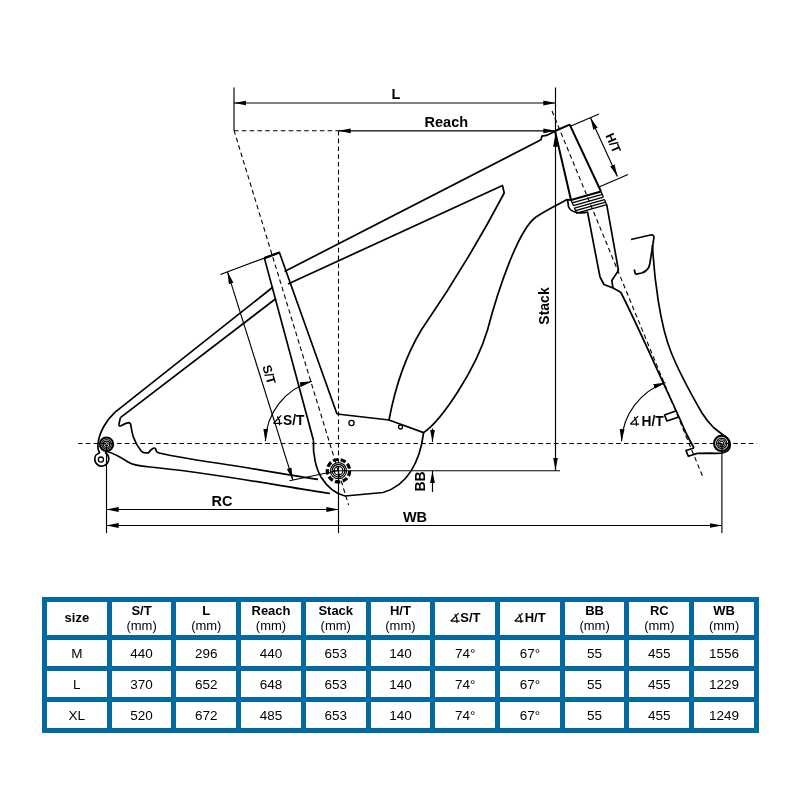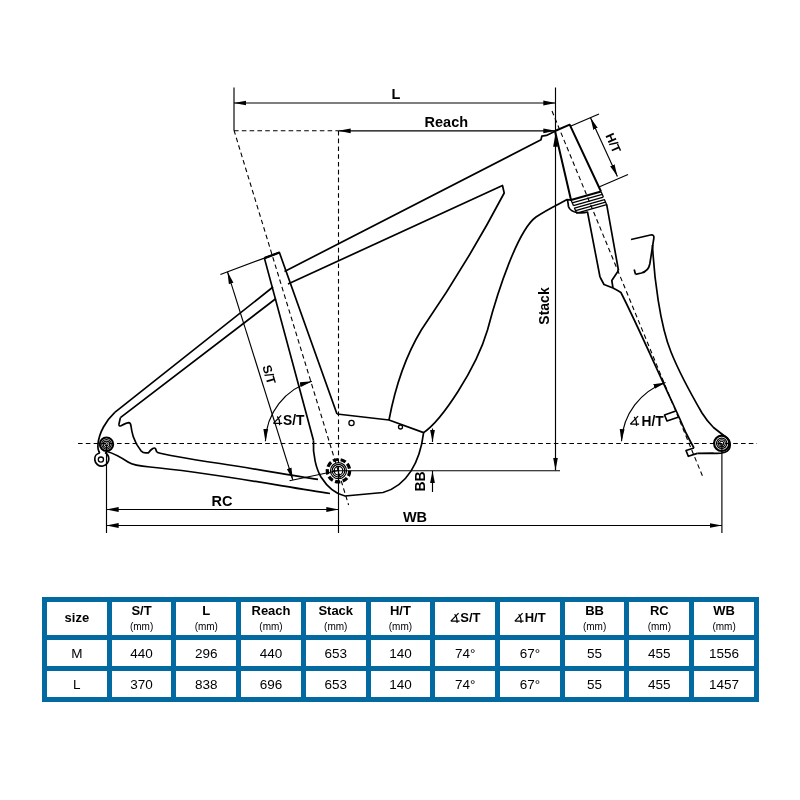--- a/index.html
+++ b/index.html
@@ -2,21 +2,21 @@
 <html><head>
 <meta charset="utf-8">
 <style>
 html,body{margin:0;padding:0;background:#fff;}
 body{width:800px;height:800px;position:relative;font-family:"Liberation Sans",sans-serif;}
 #tablewrap{position:absolute;left:42px;top:597px;}
 table{border-collapse:collapse;table-layout:fixed;width:717px;}
 td,th{border:5px solid #0369a1;text-align:center;vertical-align:middle;padding:0;color:#000;}
 th{height:33px;font-size:13px;font-weight:bold;line-height:1.15;}
 td{height:26px;font-size:13.5px;font-weight:normal;}
-.mm{font-size:10px;font-weight:normal;}
+.mm{font-size:13px;font-weight:normal;}
 svg text{fill:#000;}
 </style>
 </head>
 <body>
 <svg width="800" height="576" viewBox="0 0 800 576" style="position:absolute;left:0;top:0">
 <defs>
 <marker id="ar" markerWidth="13" markerHeight="7" refX="12.2" refY="3" orient="auto-start-reverse" markerUnits="userSpaceOnUse">
  <path d="M0,0.6 L12.4,3 L0,5.4 z" fill="#000"></path>
 </marker>
 </defs>
@@ -174,25 +174,38 @@
           <td>140</td>
           <td>74°</td>
           <td>67°</td>
           <td>55</td>
           <td>455</td>
           <td>1556</td>
         </tr>
  <tr>
           <td>L</td>
           <td>370</td>
-          <td>838</td>
-          <td>696</td>
+          <td>652</td>
+          <td>648</td>
           <td>653</td>
           <td>140</td>
           <td>74°</td>
           <td>67°</td>
           <td>55</td>
           <td>455</td>
-          <td>1457</td>
+          <td>1229</td>
+        </tr>
+ <tr>
+          <td>XL</td>
+          <td>520</td>
+          <td>672</td>
+          <td>485</td>
+          <td>653</td>
+          <td>140</td>
+          <td>74°</td>
+          <td>67°</td>
+          <td>55</td>
+          <td>455</td>
+          <td>1249</td>
         </tr>
 </tbody>
     </table>
 </div>
 
 </body></html>

